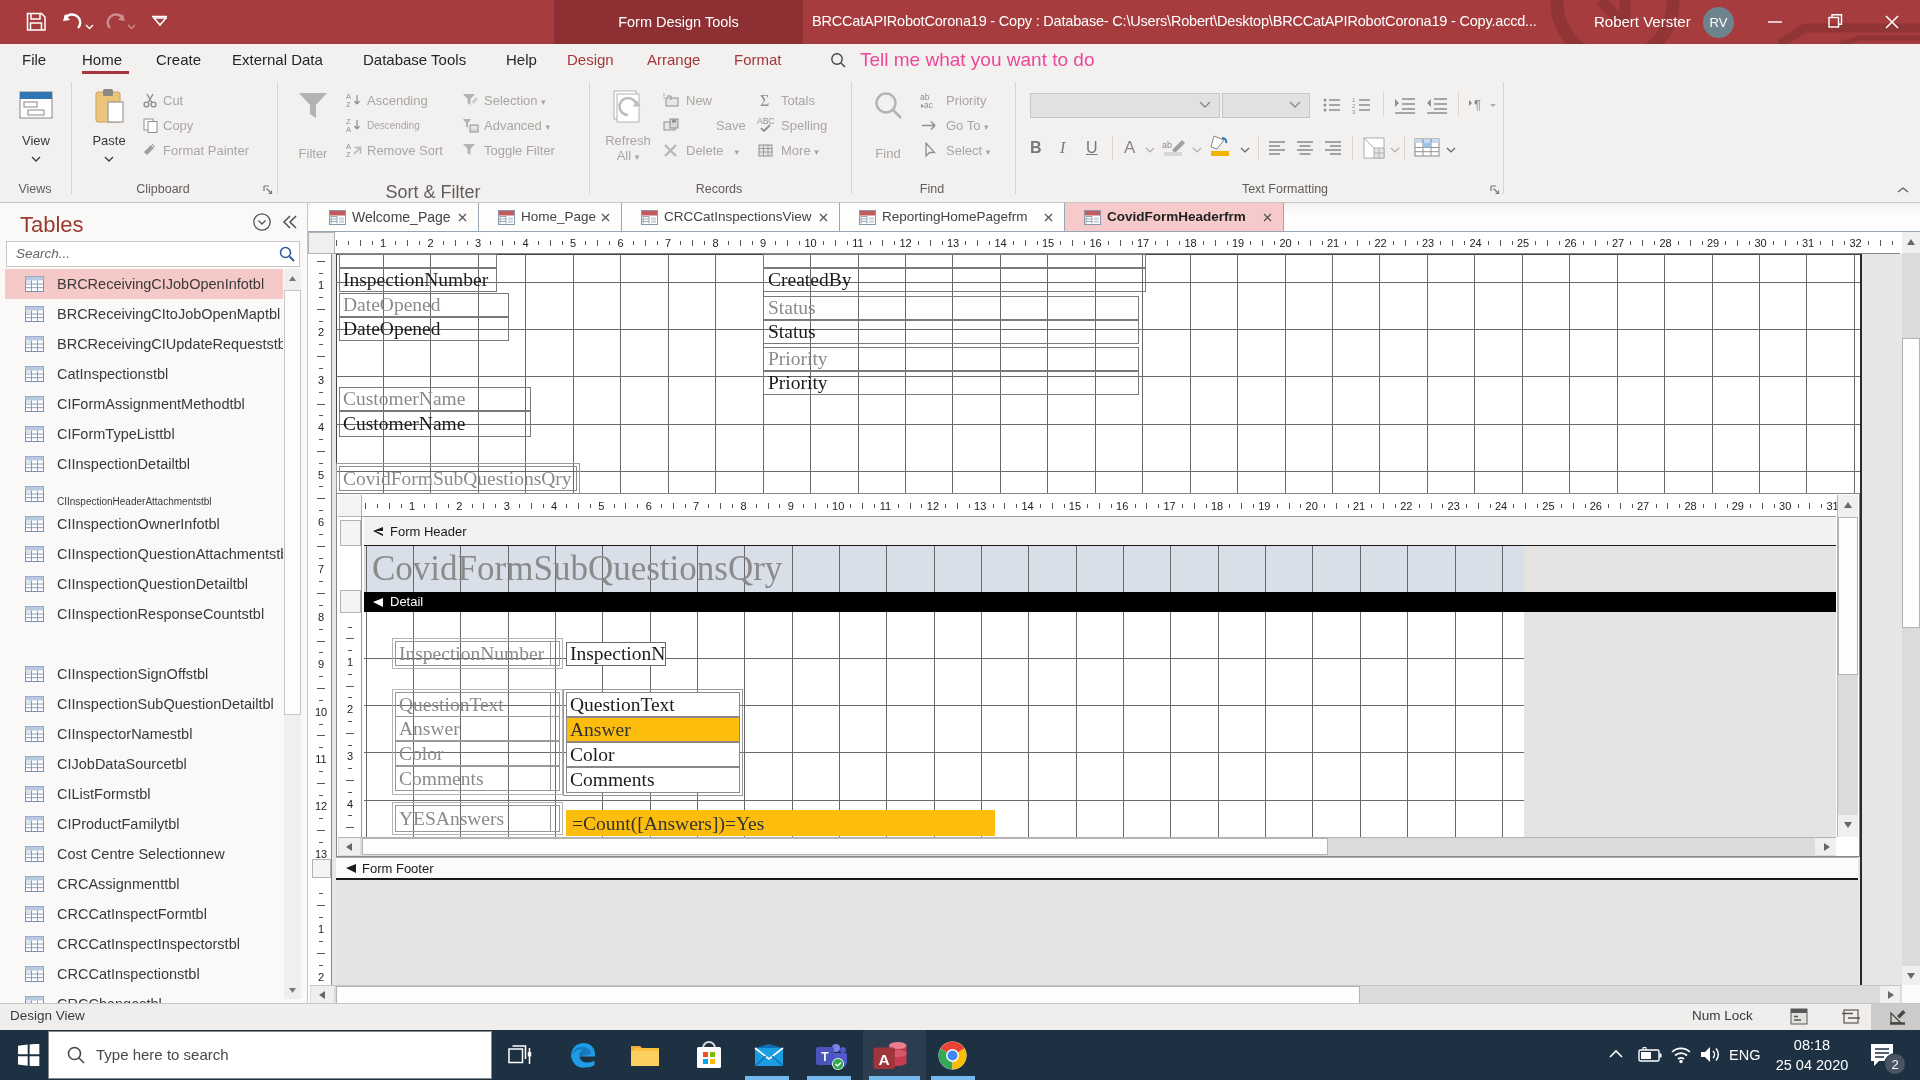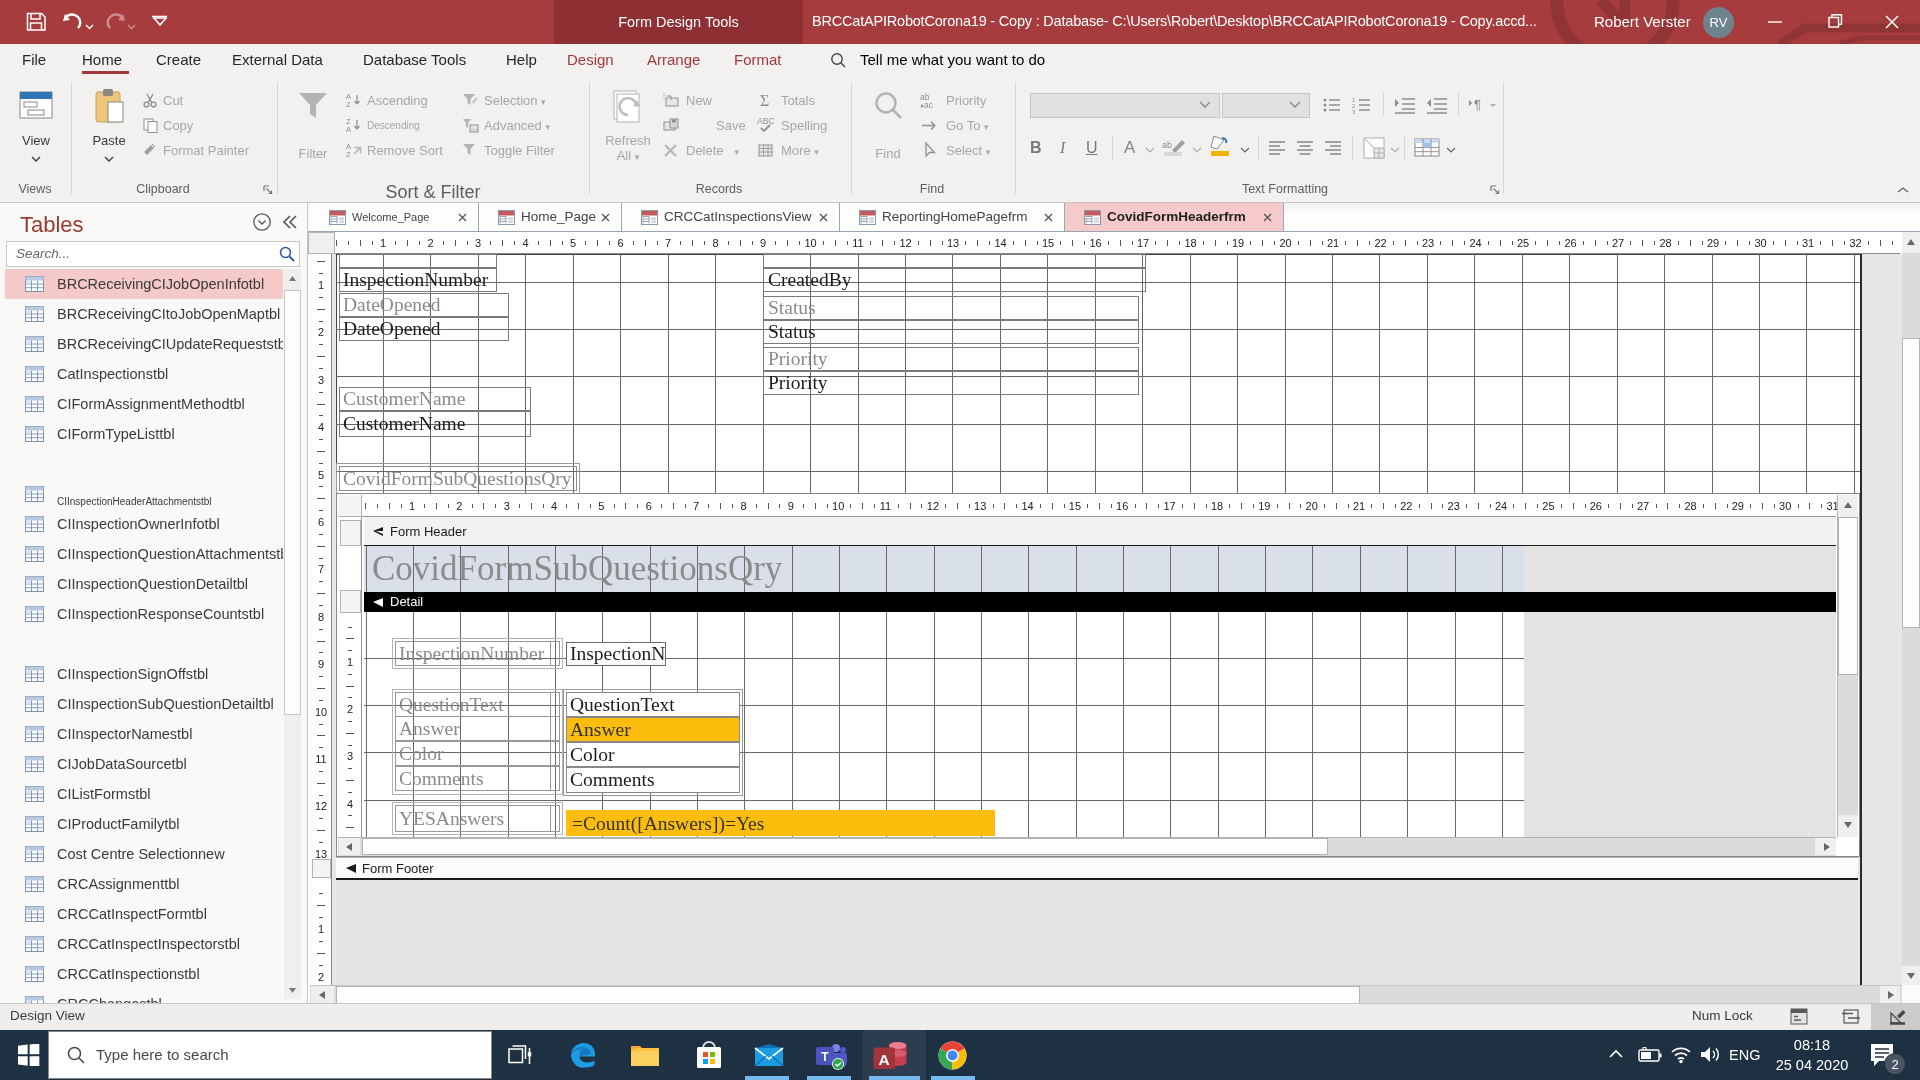--- a/index.html
+++ b/index.html
@@ -51,21 +51,21 @@
 <div class="a tx" style="left:363px;top:47px;height:26px;color:#262626;font-size:15px;line-height:26px;">Database Tools</div>
 <div class="a tx" style="left:506px;top:47px;height:26px;color:#262626;font-size:15px;line-height:26px;">Help</div>
 <div class="a tx" style="left:567px;top:47px;height:26px;color:#a4373a;font-size:15px;line-height:26px;">Design</div>
 <div class="a tx" style="left:647px;top:47px;height:26px;color:#a4373a;font-size:15px;line-height:26px;">Arrange</div>
 <div class="a tx" style="left:734px;top:47px;height:26px;color:#a4373a;font-size:15px;line-height:26px;">Format</div>
 <div class="a" style="left:82px;top:71px;width:47px;height:3px;background:#a4373a;"></div>
 <svg class="a" style="left:830px;top:52px;width:17px;height:17px" viewBox="0 0 17 17">
 <circle cx="7" cy="7" r="5.2" fill="none" stroke="#444" stroke-width="1.4"></circle>
     <path d="M11 11 l4 4" stroke="#444" stroke-width="1.4"></path>
   </svg>
-<div class="a tx" style="left:860px;top:47px;height:26px;color:#000000;font-size:15px;line-height:26px;">Tell me what you want to do</div>
+<div class="a tx" style="left:860px;top:47px;height:26px;color:#ec4899;font-size:19px;line-height:26px;">Tell me what you want to do</div>
 <div class="a" style="left:0px;top:76px;width:1920px;height:127px;background:#f3f1f0;border-bottom:1px solid #c8c6c4;"></div>
 <div class="a" style="left:71px;top:82px;width:1px;height:112px;background:#d8d5d2;"></div>
 <div class="a" style="left:277px;top:82px;width:1px;height:112px;background:#d8d5d2;"></div>
 <div class="a" style="left:589px;top:82px;width:1px;height:112px;background:#d8d5d2;"></div>
 <div class="a" style="left:851px;top:82px;width:1px;height:112px;background:#d8d5d2;"></div>
 <div class="a" style="left:1015px;top:82px;width:1px;height:112px;background:#d8d5d2;"></div>
 <div class="a" style="left:1503px;top:82px;width:1px;height:112px;background:#d8d5d2;"></div>
 <div class="a" style="left:-45px;top:182px;width:160px;height:16px;color:#605e5c;font-size:12.5px;text-align:center;">Views</div>
 <div class="a" style="left:83px;top:182px;width:160px;height:16px;color:#605e5c;font-size:12.5px;text-align:center;">Clipboard</div>
 <div class="a" style="left:353px;top:182px;width:160px;height:16px;color:#605e5c;font-size:18px;text-align:center;">Sort &amp; Filter</div>
@@ -362,20 +362,29 @@
     </div>
 <div class="a" style="left:5px;top:150px;width:278px;height:30px;overflow:hidden;">
       <svg style="position:absolute;left:20px;top:7px;width:19px;height:16px" viewBox="0 0 19 16">
 <rect x="0.5" y="0.5" width="18" height="15" fill="#fff" stroke="#7a92b4"></rect>
 <rect x="0.5" y="0.5" width="18" height="4" fill="#b8c9e0"></rect>
 <path d="M0.5 8 h18 M0.5 11.7 h18 M6.5 4.5 v11 M12.5 4.5 v11" stroke="#7a92b4" stroke-width="0.9"></path>
 <rect x="1" y="5" width="5" height="2.7" fill="#dce6f2"></rect>
       </svg>
       <div class="a tx" style="left:52px;top:0;height:30px;line-height:30px;color:#3b3a39;font-size:14.5px;">CIFormTypeListtbl</div>
     </div>
+<div class="a" style="left:5px;top:180px;width:278px;height:30px;overflow:hidden;">
+      <svg style="position:absolute;left:20px;top:7px;width:19px;height:16px" viewBox="0 0 19 16">
+<rect x="0.5" y="0.5" width="18" height="15" fill="#fff" stroke="#7a92b4"></rect>
+<rect x="0.5" y="0.5" width="18" height="4" fill="#b8c9e0"></rect>
+<path d="M0.5 8 h18 M0.5 11.7 h18 M6.5 4.5 v11 M12.5 4.5 v11" stroke="#7a92b4" stroke-width="0.9"></path>
+<rect x="1" y="5" width="5" height="2.7" fill="#dce6f2"></rect>
+      </svg>
+      <div class="a tx" style="left:52px;top:0;height:30px;line-height:30px;color:#3b3a39;font-size:14.5px;">CIInspectionDetailtbl</div>
+    </div>
 <div class="a" style="left:5px;top:210px;width:278px;height:30px;overflow:hidden;">
       <svg style="position:absolute;left:20px;top:7px;width:19px;height:16px" viewBox="0 0 19 16">
 <rect x="0.5" y="0.5" width="18" height="15" fill="#fff" stroke="#7a92b4"></rect>
 <rect x="0.5" y="0.5" width="18" height="4" fill="#b8c9e0"></rect>
 <path d="M0.5 8 h18 M0.5 11.7 h18 M6.5 4.5 v11 M12.5 4.5 v11" stroke="#7a92b4" stroke-width="0.9"></path>
 <rect x="1" y="5" width="5" height="2.7" fill="#dce6f2"></rect>
       </svg>
       <div class="a tx" style="left:52px;top:8px;height:30px;line-height:30px;color:#3b3a39;font-size:10px;">CIInspectionHeaderAttachmentstbl</div>
     </div>
 <div class="a" style="left:5px;top:240px;width:278px;height:30px;overflow:hidden;">
@@ -534,21 +543,21 @@
   </svg>
 <div class="a" style="left:308px;top:203px;width:1612px;height:29px;background:linear-gradient(#f2f1f0,#fdfdfd 40%);border-bottom:1px solid #98a5b3;"></div>
 <div class="a" style="left:310px;top:203px;width:169px;height:28px;background:#fdfdfc;border-right:1px solid #9aa7b5;overflow:hidden;">
     <svg style="position:absolute;left:19px;top:7px;width:17px;height:15px" viewBox="0 0 17 15">
 <rect x="0.5" y="0.5" width="16" height="14" fill="#fff" stroke="#8a98a8"></rect>
 <rect x="1" y="1" width="15" height="4.5" fill="#c45a5e"></rect>
 <path d="M2 6.5 h6 M2 6.5 v7 M2 9 h6 M2 11.5 h6 M8 6.5 v7" stroke="#8a98a8" stroke-width="0.9" fill="none"></path>
 <rect x="10" y="7.5" width="5" height="2.2" fill="#c8d2dc"></rect>
       <rect x="10" y="10.6" width="5" height="2.2" fill="#c8d2dc"></rect>
     </svg>
-    <div class="a tx" style="left:42px;top:0;height:28px;line-height:28px;font-size:11px;font-weight:normal;color:#444;">Welcome_Page</div>
+    <div class="a tx" style="left:42px;top:0;height:28px;line-height:28px;font-size:14px;font-weight:normal;color:#444;">Welcome_Page</div>
     <svg class="a" style="right:10px;top:9px;width:11px;height:11px" viewBox="0 0 11 11">
       <path d="M2 2 l7 7 M9 2 l-7 7" stroke="#555" stroke-width="1.3"></path>
     </svg>
   </div>
 <div class="a" style="left:479px;top:203px;width:143px;height:28px;background:#fdfdfc;border-right:1px solid #9aa7b5;overflow:hidden;">
     <svg style="position:absolute;left:19px;top:7px;width:17px;height:15px" viewBox="0 0 17 15">
 <rect x="0.5" y="0.5" width="16" height="14" fill="#fff" stroke="#8a98a8"></rect>
 <rect x="1" y="1" width="15" height="4.5" fill="#c45a5e"></rect>
 <path d="M2 6.5 h6 M2 6.5 v7 M2 9 h6 M2 11.5 h6 M8 6.5 v7" stroke="#8a98a8" stroke-width="0.9" fill="none"></path>
 <rect x="10" y="7.5" width="5" height="2.2" fill="#c8d2dc"></rect>

